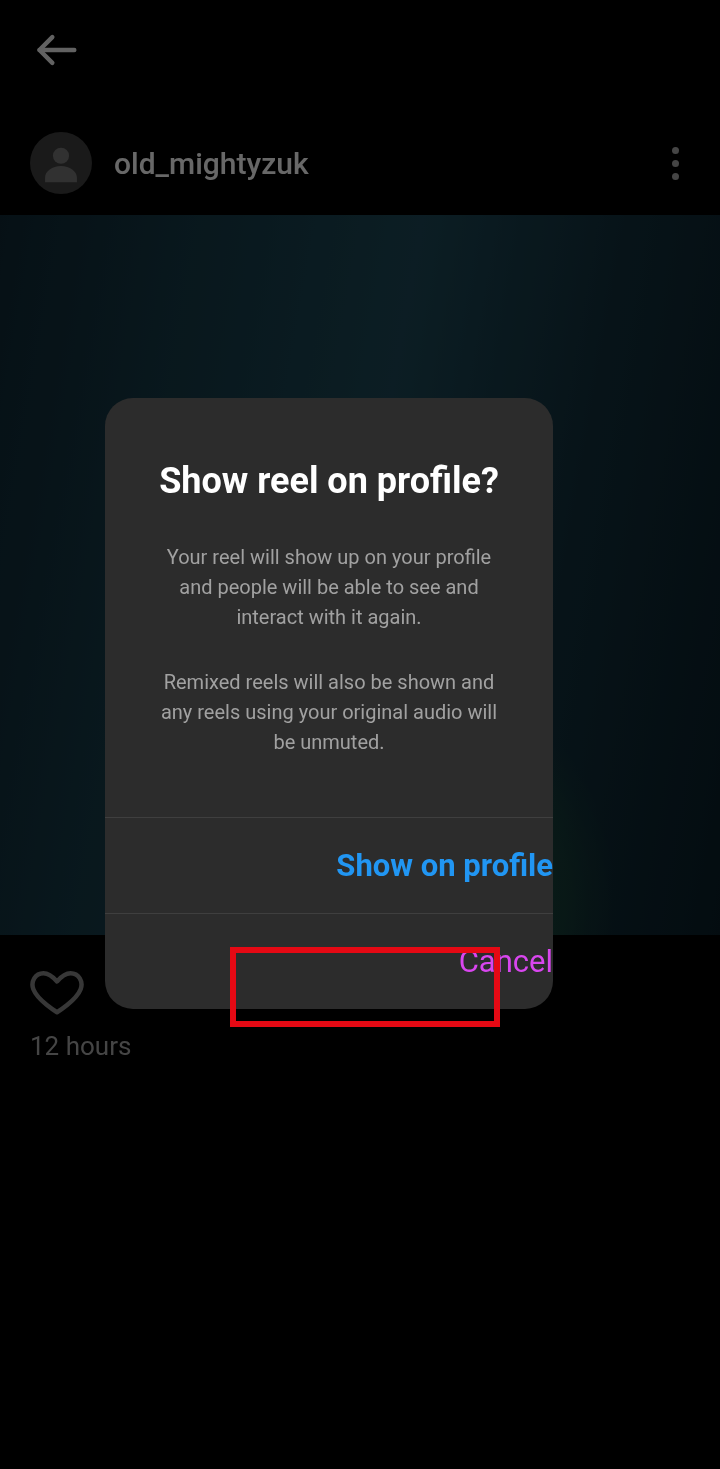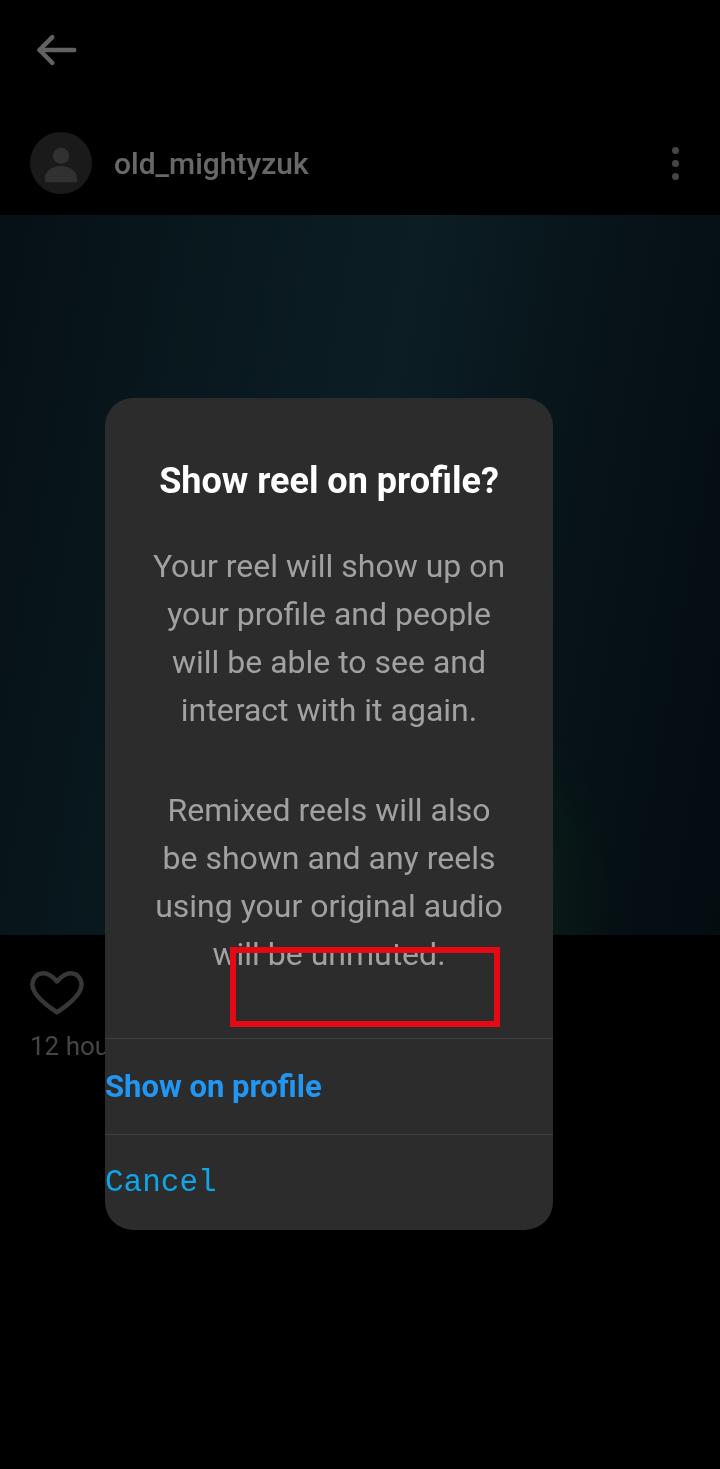--- a/index.html
+++ b/index.html
@@ -111,43 +111,42 @@
     padding: 62px 44px 60px 44px;
     text-align: center;
   }
   .dialog-title {
     font-size: 36px;
     font-weight: 700;
     color: #fff;
     margin-bottom: 40px;
   }
   .dialog-text {
-    font-size: 32px;
+    font-size: 20px;
     line-height: 1.5;
     color: #a1a1a1;
   }
-  .dialog-text p + p { margin-top: 52px; }
+  .dialog-text p + p { margin-top: 35px; }
 
   .dialog-btn {
     height: 96px;
     border-top: 1px solid rgba(255,255,255,0.09);
     display: flex;
     align-items: center;
-    justify-content: flex-start;
+    justify-content: flex-end;
     font-size: 31px;
     position: relative;
   }
   .btn-primary {
     color: #2196f3;
     font-weight: 700;
   }
   .btn-secondary {
-    color: #0ea5e9;
+    color: #d946ef;
     font-weight: 400;
-    font-family: Liberation Mono, monospace;
   }
 
   
   .highlight-box {
     position: absolute;
     border: 6px solid #e50914;
     pointer-events: none;
     left: 230px;
     top: 947px;
     width: 270px;

